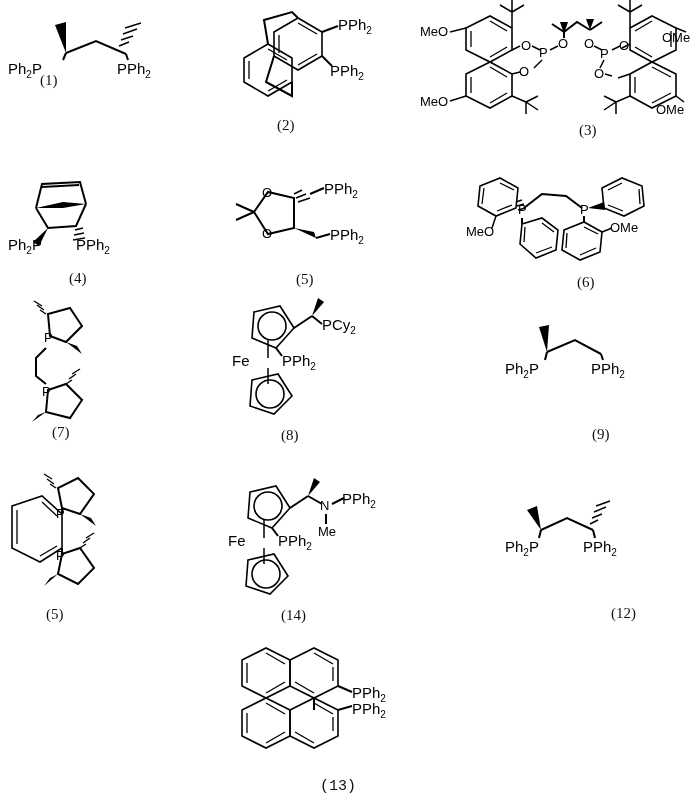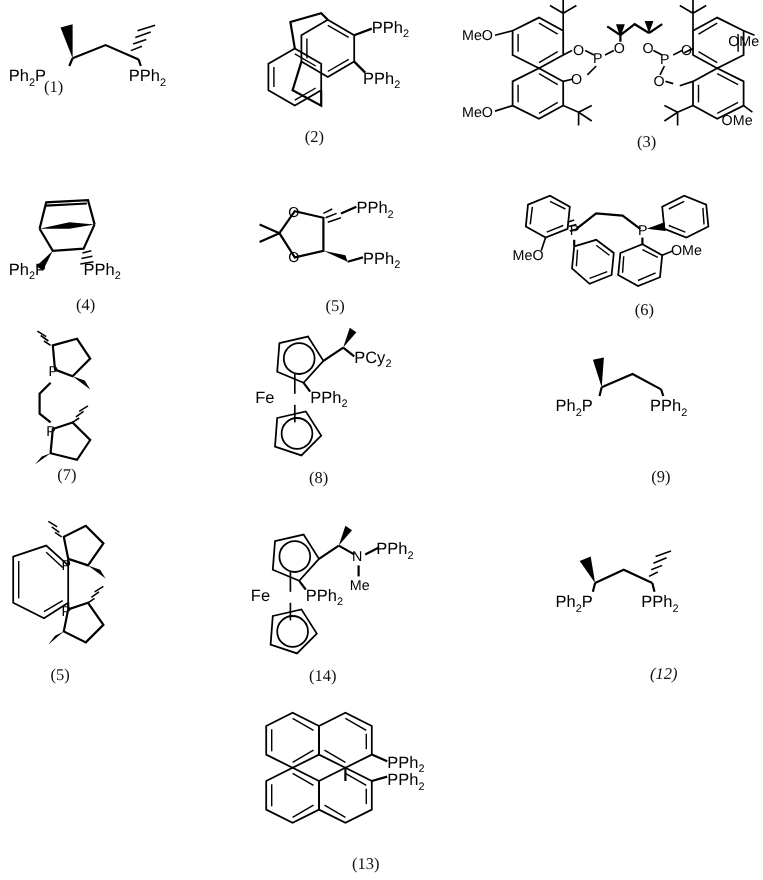--- a/index.html
+++ b/index.html
@@ -396,16 +396,16 @@
   <div class="lbl" style="left:277px;top:117px;">(2)</div>
   <div class="lbl" style="left:579px;top:122px;">(3)</div>
   <div class="lbl" style="left:69px;top:270px;">(4)</div>
   <div class="lbl" style="left:296px;top:271px;">(5)</div>
   <div class="lbl" style="left:577px;top:274px;">(6)</div>
   <div class="lbl" style="left:52px;top:424px;">(7)</div>
   <div class="lbl" style="left:281px;top:427px;">(8)</div>
   <div class="lbl" style="left:592px;top:426px;">(9)</div>
   <div class="lbl" style="left:46px;top:606px;">(5)</div>
   <div class="lbl" style="left:281px;top:607px;">(14)</div>
-  <div class="lbl" style="left:591px;top:605px;font-style:italic;">(12)</div>
-  <div class="lbl" style="left:320px;top:778px;">(13)</div>
+  <div class="lbl" style="left:611px;top:605px;">(12)</div>
+  <div class="lbl" style="left:320px;top:778px;font-family:Liberation Mono, monospace;">(13)</div>
 
 </div>
 
 </body></html>

